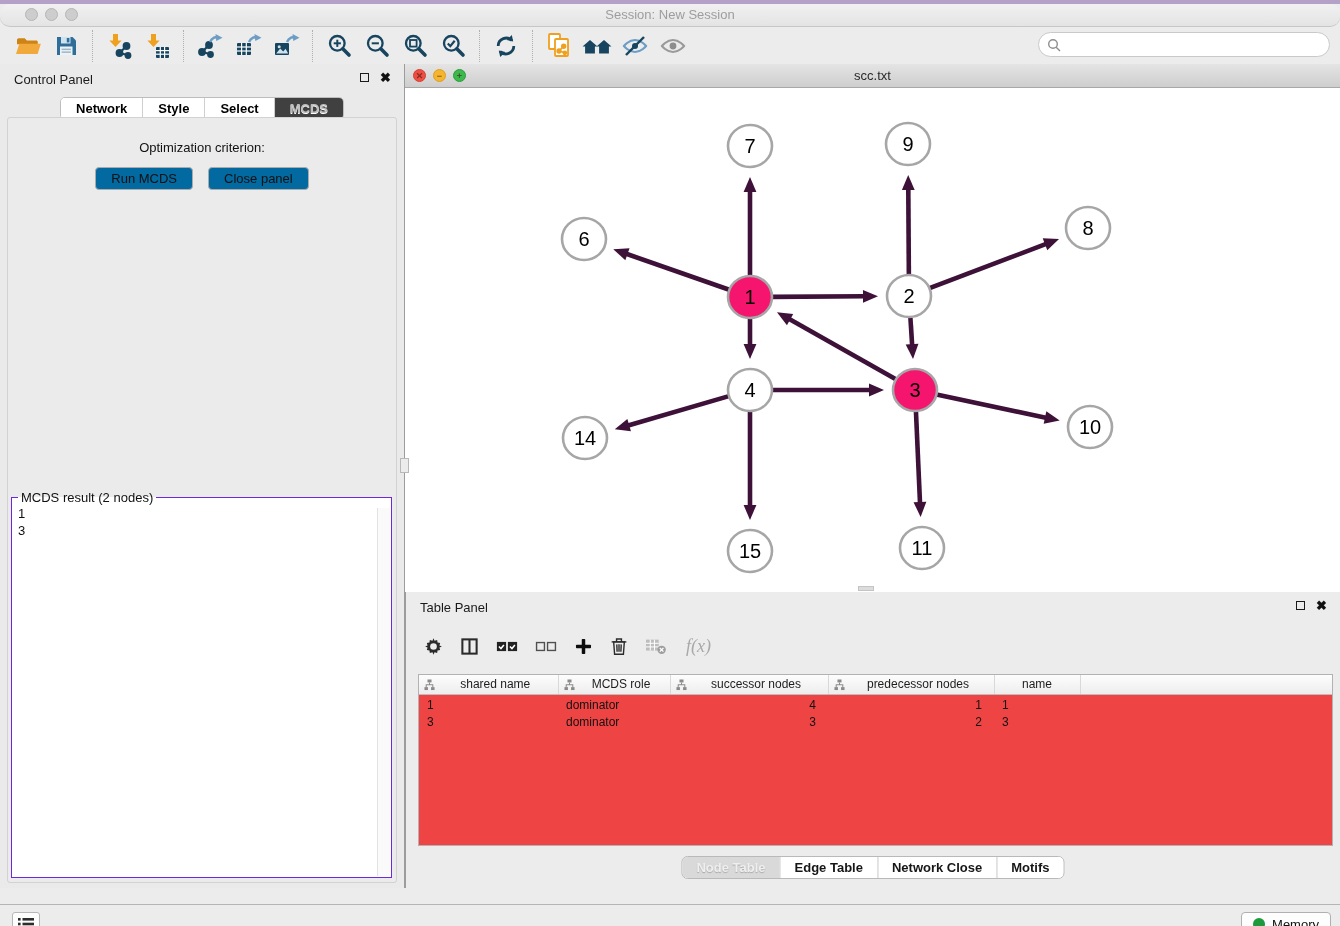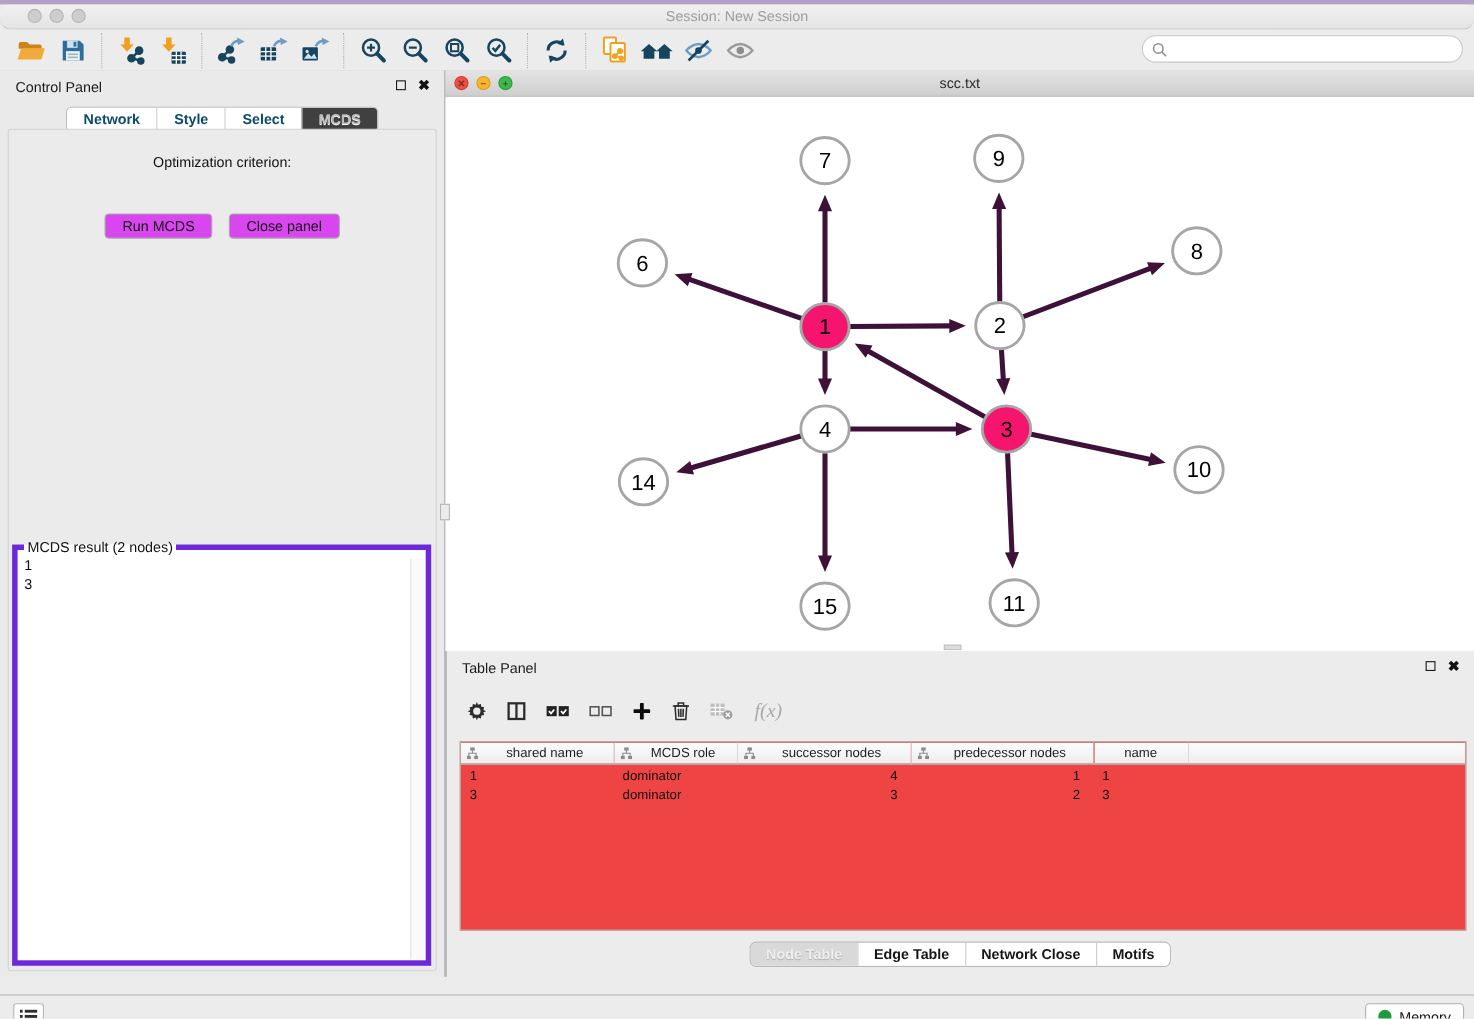--- a/index.html
+++ b/index.html
@@ -26,35 +26,35 @@
     border:1px solid #c9c9c9;border-radius:13px;display:flex;align-items:center;padding:0 8px;box-sizing:border-box;}
   .search-field input{border:none;outline:none;flex:1;font-size:13px;font-family:inherit;background:transparent;margin-left:5px;}
   
   .control-panel{position:absolute;left:0;top:64px;width:405px;bottom:38px;background:#eaeaea;border-right:1px solid #9c9c9c;box-sizing:border-box;}
   .panel-title{position:absolute;left:14px;top:8px;font-size:13px;color:#1a1a1a;}
   .panel-icons{position:absolute;right:13px;top:8px;display:flex;gap:11px;align-items:center;}
   .float-icon{width:9px;height:9px;border:1.5px solid #1a1a1a;box-sizing:border-box;}
   .close-x{font-size:13px;font-weight:bold;color:#111;line-height:11px;}
   .seg-tabs{position:absolute;left:50%;transform:translateX(-50%);top:33px;display:flex;
     border:1px solid #bdbdbd;border-radius:5px;overflow:hidden;background:#fff;box-shadow:0 1px 0 rgba(255,255,255,.6);}
-  .seg{padding:3px 15px;font-size:13px;font-weight:bold;color:#0c4a6e;background:#fff;border-left:1px solid #cfcfcf;white-space:nowrap;}
+  .seg{padding:3px 15px;font-size:13px;font-weight:bold;color:#000000;background:#fff;border-left:1px solid #cfcfcf;white-space:nowrap;}
   .seg:first-child{border-left:none;}
   .seg.active{background:#404040;color:#bcbcbc;text-shadow:0 1px 0 #fff;}
   .mcds-body{position:absolute;left:7px;right:7px;top:53px;bottom:5px;border:1px solid #d2d2d2;border-radius:3px;background:#ebebeb;}
   .opt-label{margin-top:22px;text-align:center;font-size:13px;color:#111;}
   .dropdown{margin:9px auto 0;width:310px;height:23px;background:#fff;border:1px solid #ababab;border-radius:4px;
     position:relative;font-size:13px;line-height:21px;padding-left:10px;box-sizing:border-box;}
   .dd-stepper{position:absolute;right:7px;top:5px;display:flex;flex-direction:column;gap:2px;}
   .dd-stepper .up{width:0;height:0;border-left:4px solid transparent;border-right:4px solid transparent;border-bottom:5px solid #4a4a4a;}
   .dd-stepper .down{width:0;height:0;border-left:4px solid transparent;border-right:4px solid transparent;border-top:5px solid #4a4a4a;}
   .btn-row{display:flex;justify-content:center;gap:15px;margin-top:12px;}
-  .btn{background:#d946ef;border:1px solid #ababab;border-radius:4px;height:23px;padding:0 15px;
-    font-size:13px;font-family:inherit;color:#111;cursor:default;margin-top:27px;}
+  .btn{background:#0369a1;border:1px solid #ababab;border-radius:4px;height:23px;padding:0 15px;
+    font-size:13px;font-family:inherit;color:#111;cursor:default;}
   .result-fieldset{position:absolute;left:3px;right:4px;top:372px;bottom:4px;background:#fff;
-    border:5px solid #6d28d9;margin:0;padding:0 0 0 0;}
+    border:1px solid #6d28d9;margin:0;padding:0 0 0 0;}
   .result-fieldset legend{font-size:13px;color:#111;margin-left:6px;padding:0 3px;background:transparent;}
   .result-area{font-size:13px;line-height:17px;padding:0 6px;color:#111;}
   .result-scrollbar{position:absolute;right:1px;top:3px;bottom:1px;width:12px;background:#fafafa;border-left:1px solid #e2e2e2;}
   
   .net-window{position:absolute;left:405px;top:64px;width:935px;height:528px;}
   .net-titlebar{height:24px;background:linear-gradient(#e4e4e4,#cecece);border-bottom:1px solid #a8a8a8;position:relative;box-sizing:border-box;}
   .net-traffic{position:absolute;left:8px;top:5px;display:flex;gap:7px;}
   .nt{width:13px;height:13px;border-radius:50%;font-size:9px;line-height:12px;text-align:center;color:rgba(60,20,10,.6);font-weight:bold;box-sizing:border-box;}
   .nt.red{background:#ee4f43;border:1px solid #d73d31;}
   .nt.yellow{background:#f5b52e;border:1px solid #e09f1b;}

